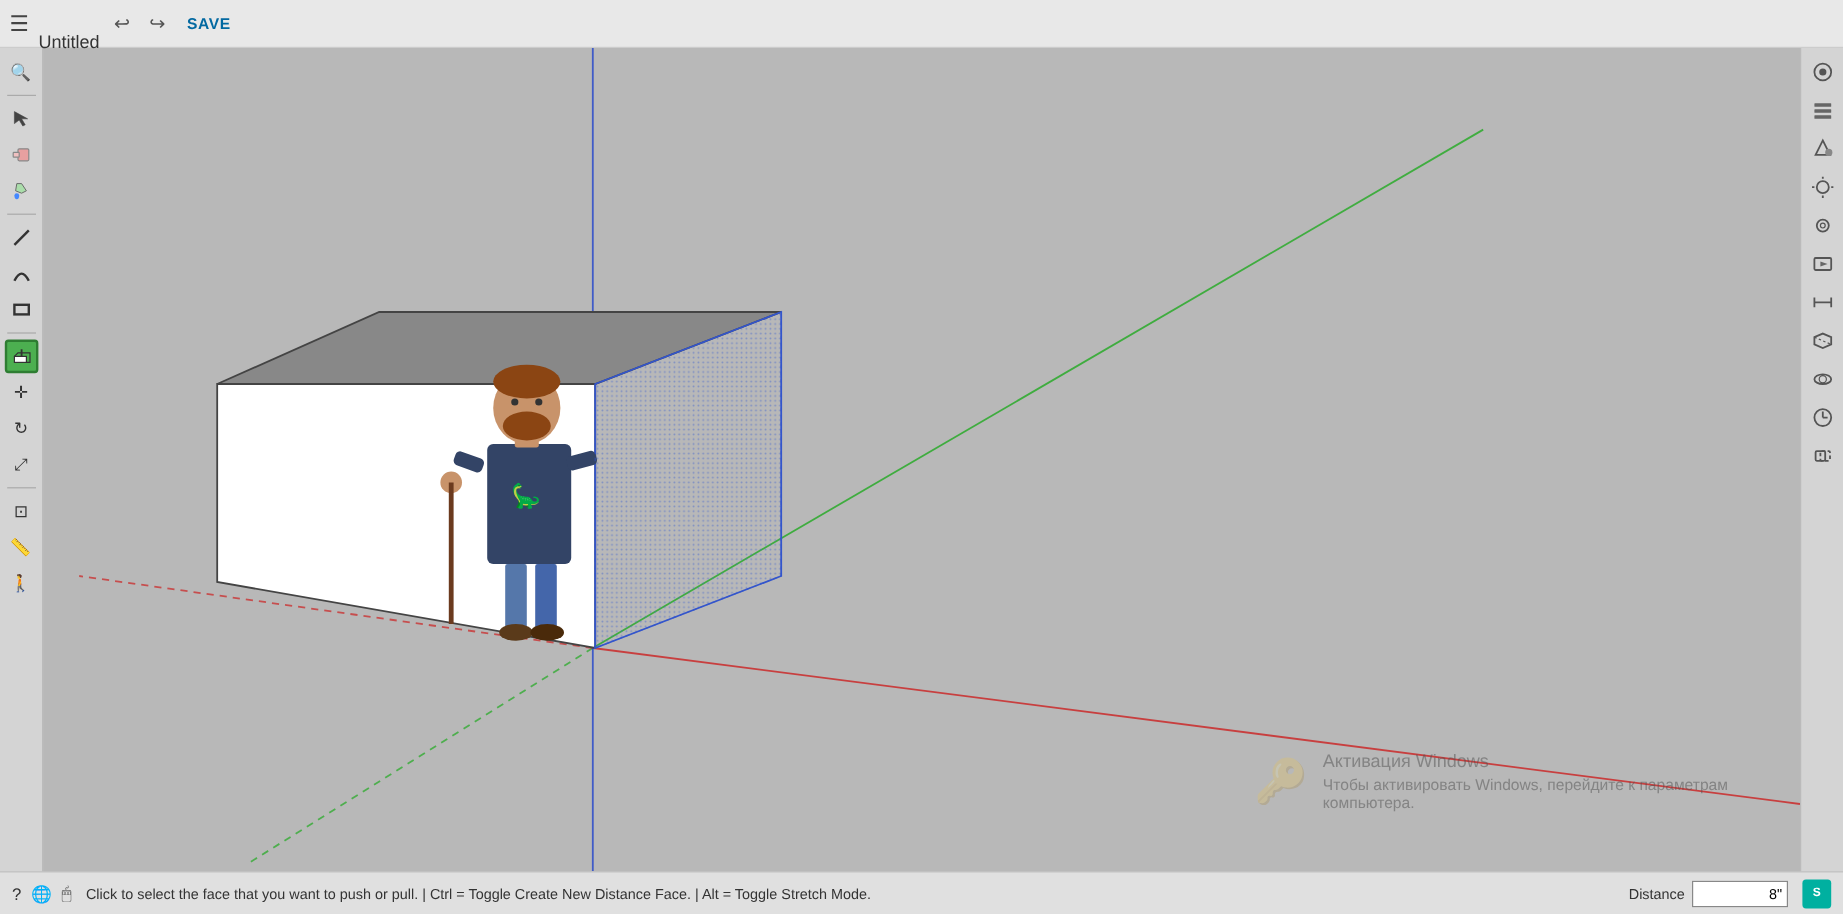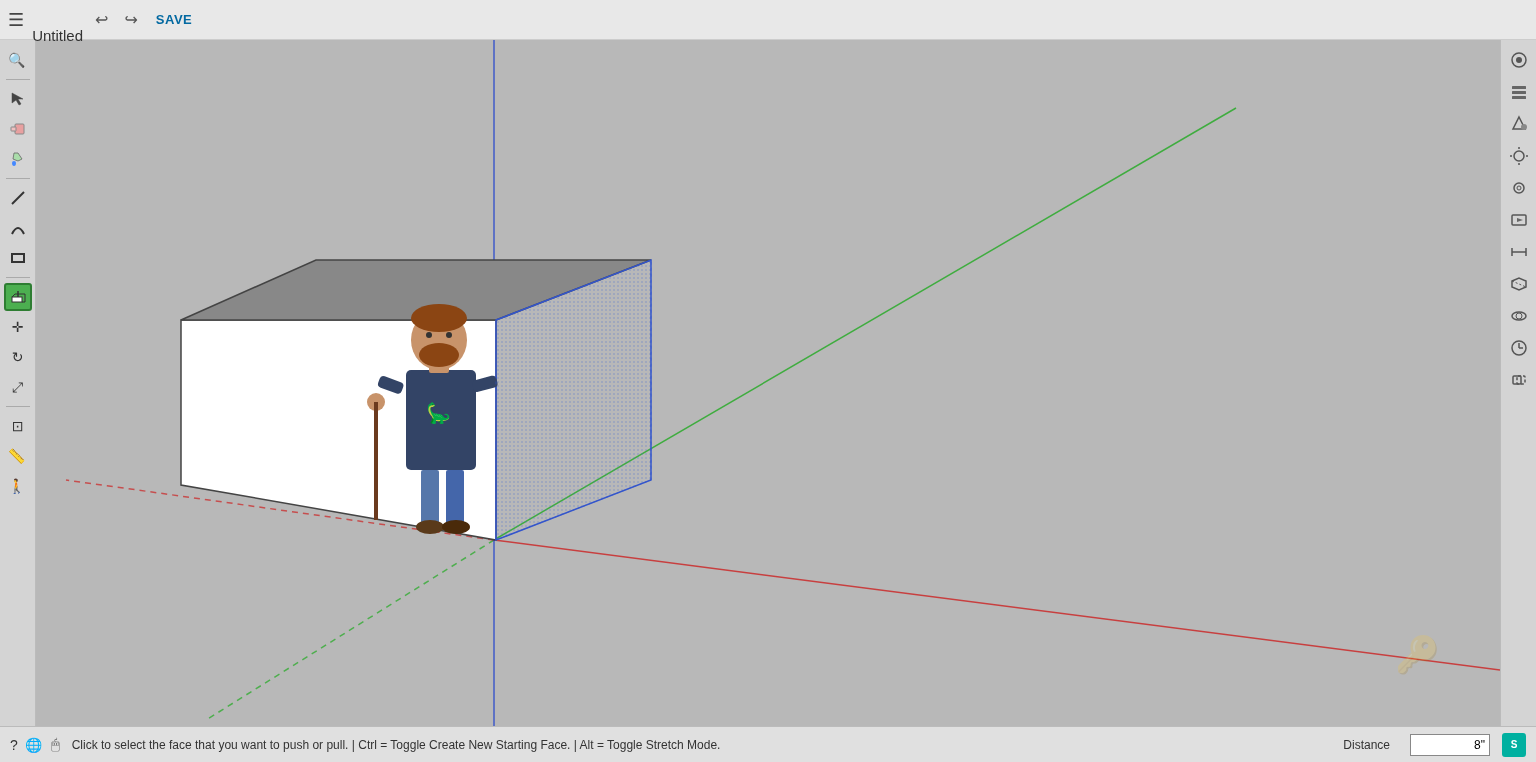--- a/index.html
+++ b/index.html
@@ -55,21 +55,21 @@
     
     #statusbar {
       position: absolute; bottom: 0; left: 0; width: 1536px; height: 36px;
       background: #e0e0e0; border-top: 1px solid #bbb;
       display: flex; align-items: center; padding: 0 10px; gap: 12px;
       font-size: 12px; color: #333;
     }
     #statusbar .status-icons { display: flex; align-items: center; gap: 8px; }
     #statusbar .status-text { flex: 1; }
     #statusbar .distance-box {
-      display: flex; align-items: center; gap: 20px;
+      display: flex; align-items: center; gap: 6px;
       margin-left: auto;
     }
     #statusbar .distance-label { font-size: 12px; color: #333; }
     #statusbar .distance-input {
       width: 80px; height: 22px; border: 1px solid #888; background: white;
       font-size: 12px; padding: 0 4px; text-align: right;
     }
     #statusbar .sketchup-logo {
       width: 24px; height: 24px; background: #00b0a0; border-radius: 3px;
       display: flex; align-items: center; justify-content: center;
@@ -279,29 +279,34 @@
 
     <line x1="340" y1="362" x2="340" y2="480" stroke="#6b3a1e" stroke-width="4"></line>
 
     <polygon points="460,280 615,220 615,440 460,500" fill="none" stroke="#3355cc" stroke-width="1" stroke-dasharray="3,3" opacity="0.6"></polygon>
 
   </svg>
 
   <div id="activation-watermark">
     <div style="display:flex;align-items:flex-start;gap:12px;">
       <div style="font-size:36px;opacity:0.4;margin-top:4px;">🔑</div>
+      <div>
+        <div class="act-title">Активация Windows</div>
+        <div>Чтобы активировать Windows, перейдите к параметрам</div>
+        <div>компьютера.</div>
+      </div>
     </div>
   </div>
 </div>
 
 <div id="statusbar">
   <div class="status-icons">
     <span style="font-size:14px;cursor:pointer;">?</span>
     <span style="font-size:14px;cursor:pointer;">🌐</span>
     <span style="font-size:14px;">🖱</span>
   </div>
-  <span class="status-text">Click to select the face that you want to push or pull.  |  Ctrl = Toggle Create New Starting Face.  |  Alt = Toggle Stretch Mode.</span>
+  <span class="status-text">Click to select the face that you want to push or pull.  |  Ctrl = Toggle Create New Distance Face.  |  Alt = Toggle Stretch Mode.</span>
   <div class="distance-box">
     <span class="distance-label">Distance</span>
     <input class="distance-input" type="text" value="8&quot;" style="">
   </div>
   <div class="sketchup-logo">S</div>
 </div>
 
 </body></html>

